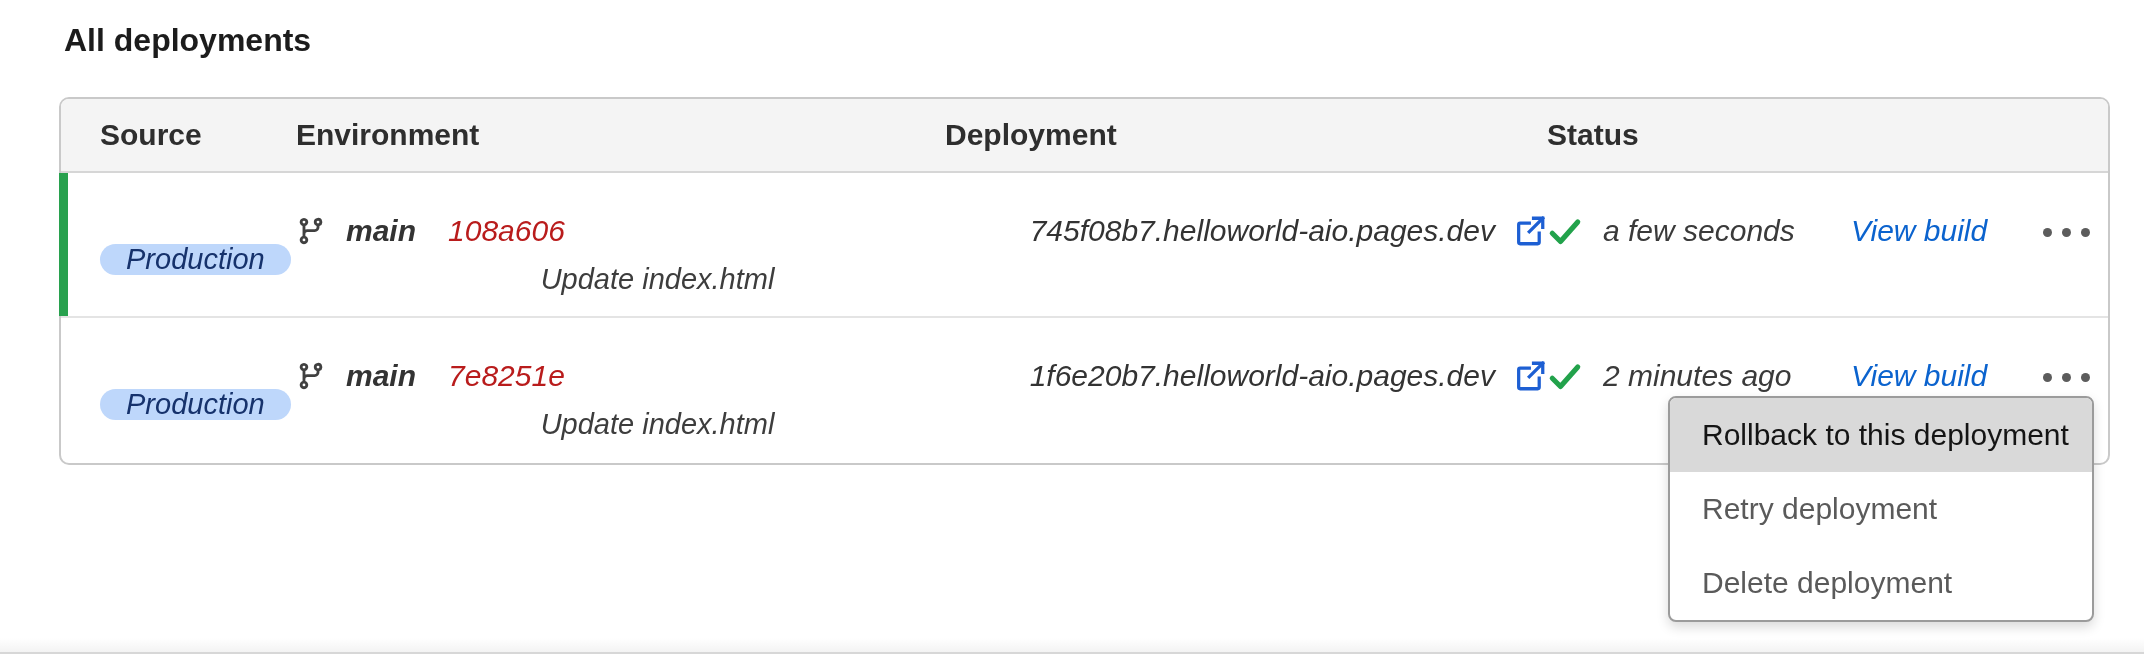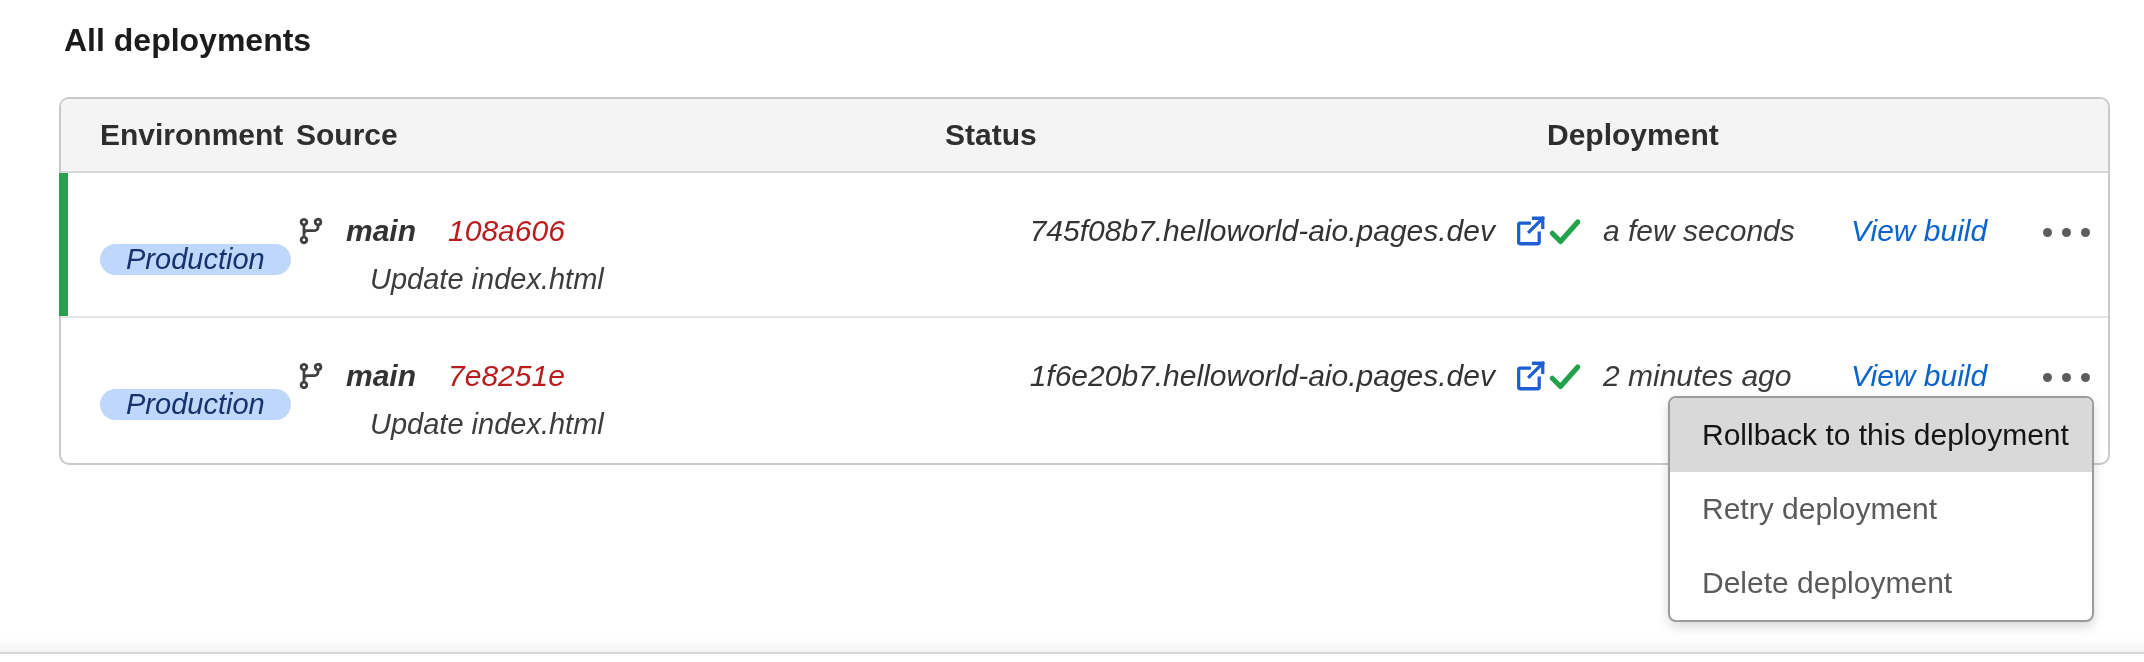--- a/index.html
+++ b/index.html
@@ -85,20 +85,21 @@
   }
   .src-line1 { gap: 20px; }
   .branch-name { font-weight: 700; color: #333333; }
   .commit-link { color: #b91c1c; text-decoration: none; cursor: pointer; margin-left: 12px; }
   .commit-msg {
     margin-top: 8px;
     margin-left: 74px;
     color: #3d3d3d;
     font-size: 29px;
     line-height: 40px;
+    text-align: center;
   }
 
   .deploy-line { gap: 18px; justify-content: flex-end; }
   .deploy-url { color: #333333; }
 
   .status-line { gap: 20px; }
   .status-text { color: #3a3a3a; }
 
   .actions-cell {
     display: flex;
@@ -162,24 +163,24 @@
     border-bottom: 2px solid #d7d7d7;
   }
 </style>
 </head>
 <body>
 
 <h1 class="page-title">All deployments</h1>
 
 <div class="deploy-table">
   <div class="thead">
+    <div class="th">Source</div>
     <div class="th">Environment</div>
-    <div class="th">Source</div>
+    <div class="th">Deployment</div>
     <div class="th">Status</div>
-    <div class="th">Deployment</div>
     <div class="th"></div>
   </div>
 
   <div class="trow with-sep current">
     <div class="cell">
       <span class="badge">Production</span>
     </div>
     <div class="cell" style="padding-top: 38px;">
       <div class="line1 src-line1">
         <span class="icon">

